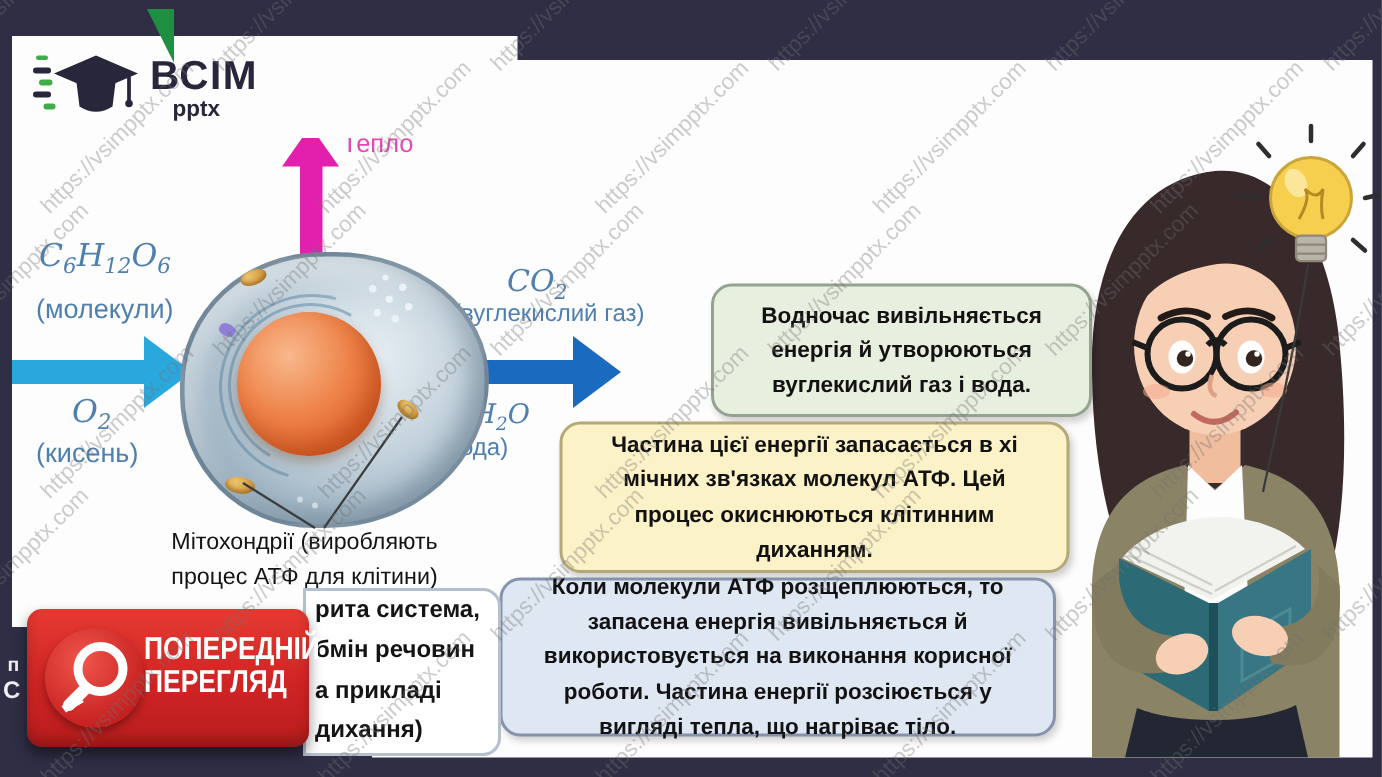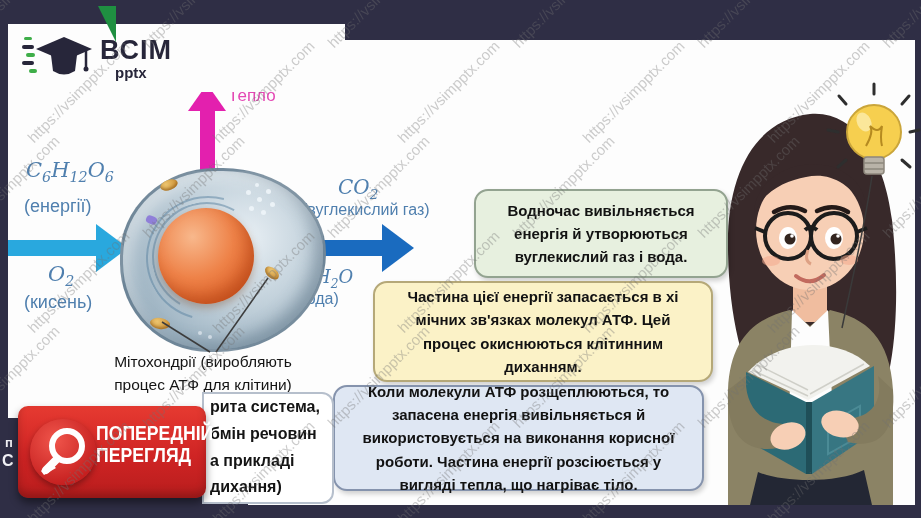--- a/index.html
+++ b/index.html
@@ -95,21 +95,21 @@
       <div id="logo-sub">pptx</div>
     </div>
   </div>
 
 
   <div id="today-fold" class="abs"></div>
 
   <div class="abs formula" style="left:26px;top:158px;font-size:21px;">
     <span>C</span><sub>6</sub><span>H</span><sub>12</sub><span>O</span><sub>6</sub>
   </div>
-  <div class="abs chem-label" style="left:24px;top:196px;">(енергії)</div>
+  <div class="abs chem-label" style="left:24px;top:196px;">(молекули)</div>
   <div class="abs formula" style="left:48px;top:262px;font-size:21px;">
     <span>O</span><sub>2</sub>
   </div>
   <div class="abs chem-label" style="left:24px;top:292px;">(кисень)</div>
 
   <div class="abs formula" style="left:338px;top:175px;font-size:20px;">
     <span>CO</span><sub>2</sub>
   </div>
   <div class="abs chem-label" style="left:302px;top:201px;font-size:16px;">(вуглекислий газ)</div>
   <div class="abs formula" style="left:315px;top:266px;font-size:18px;">

